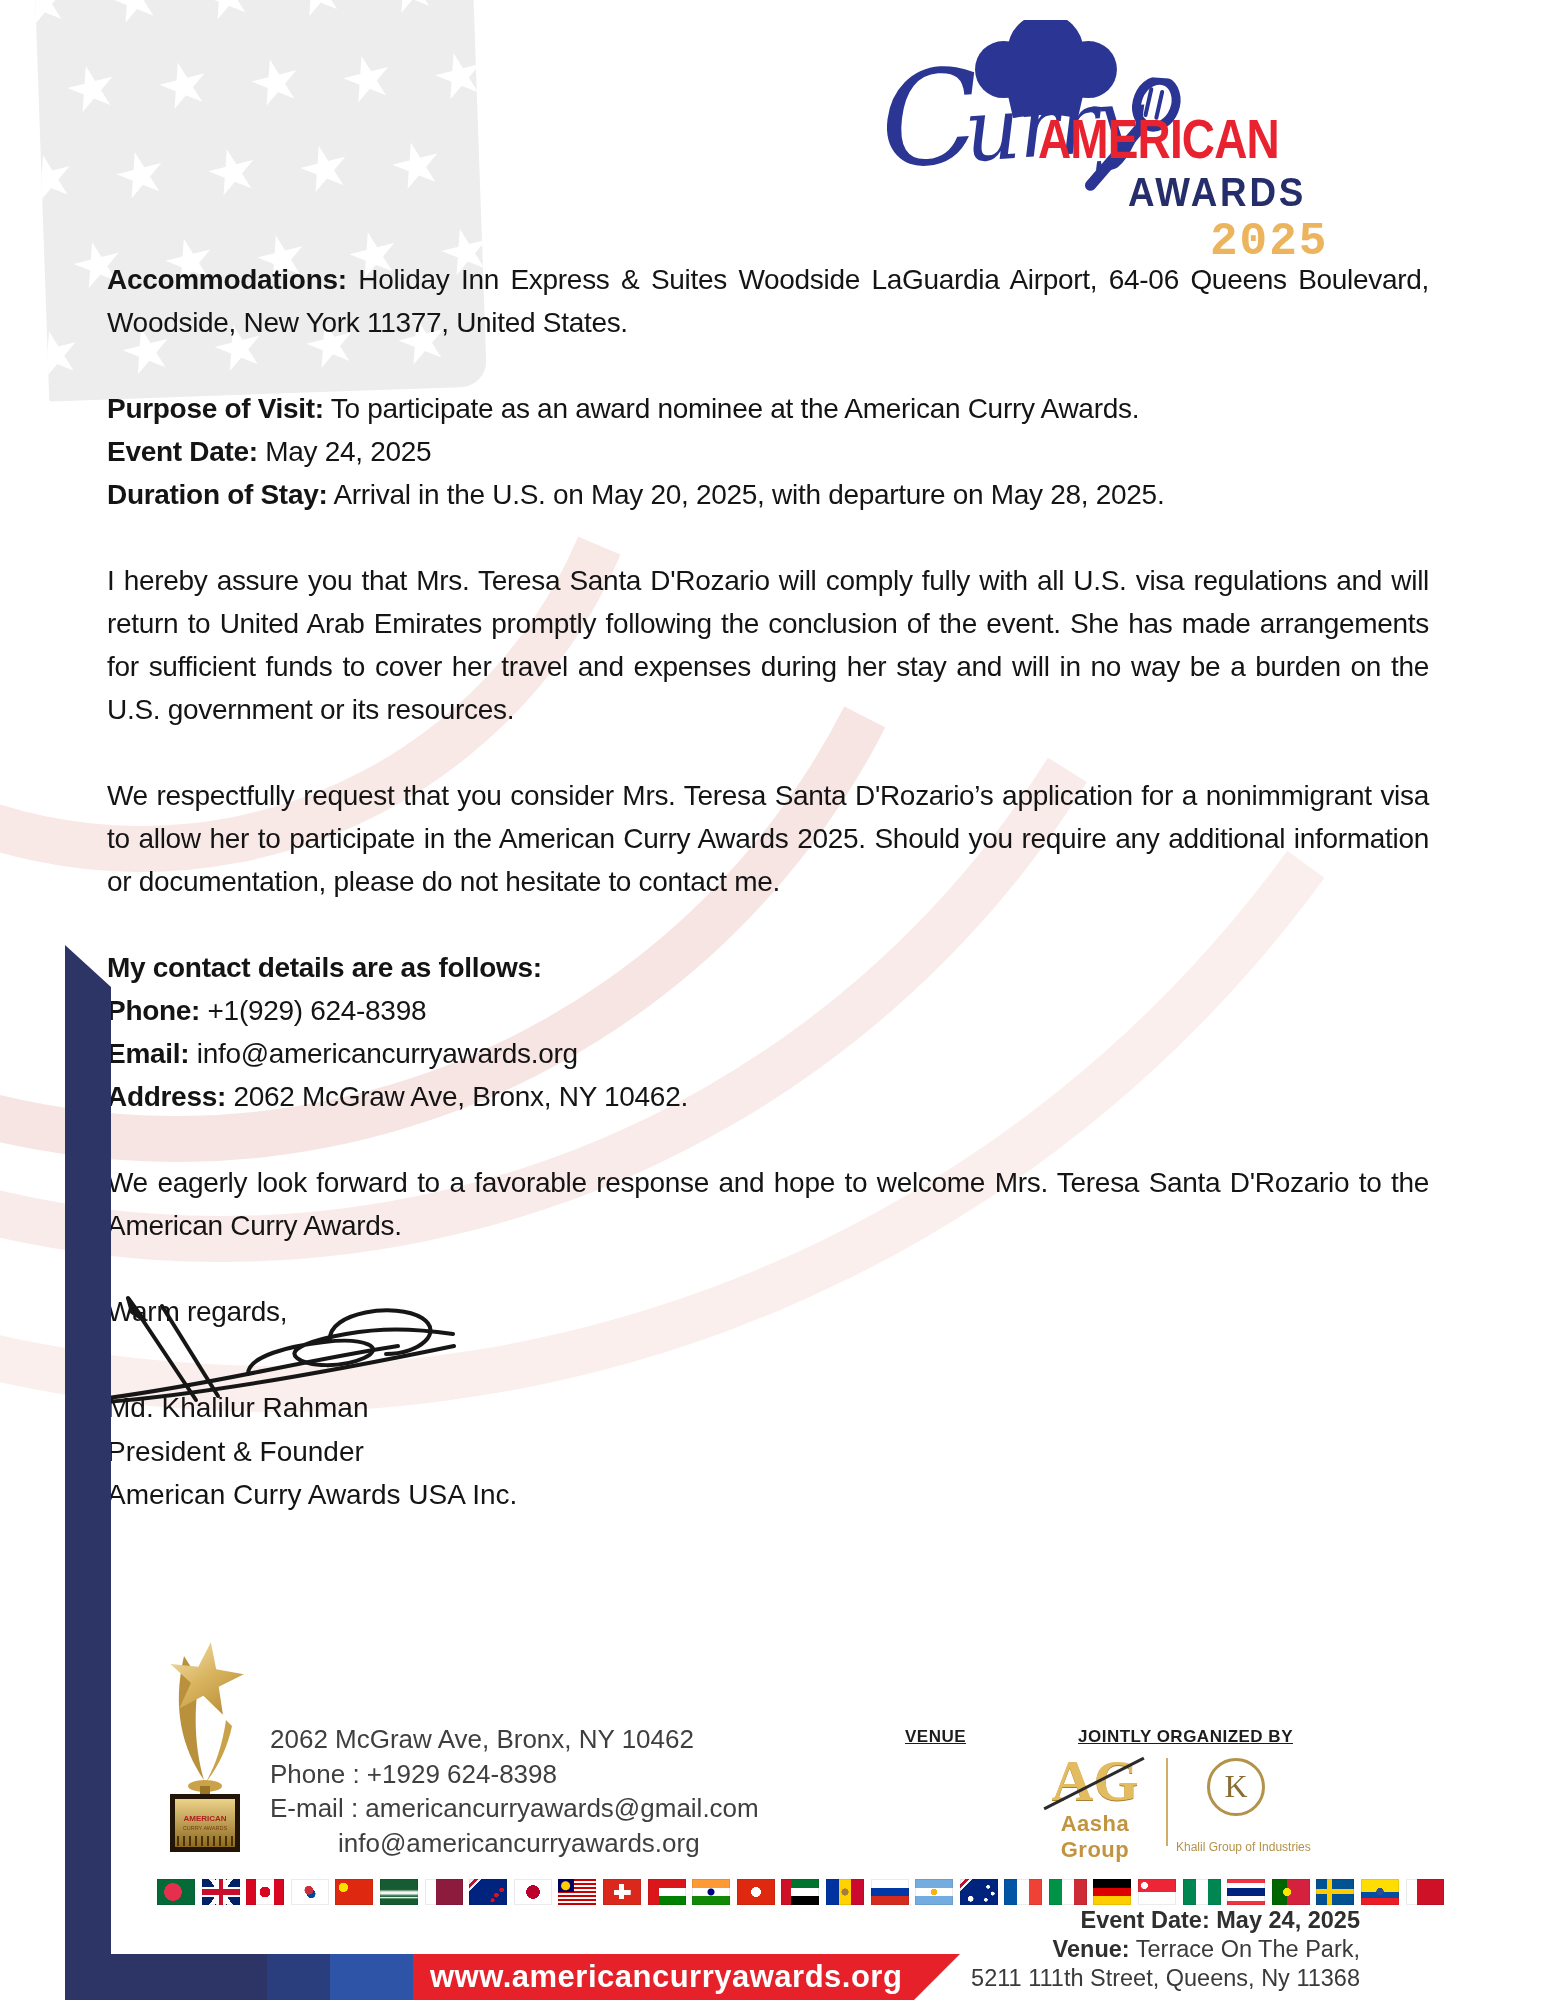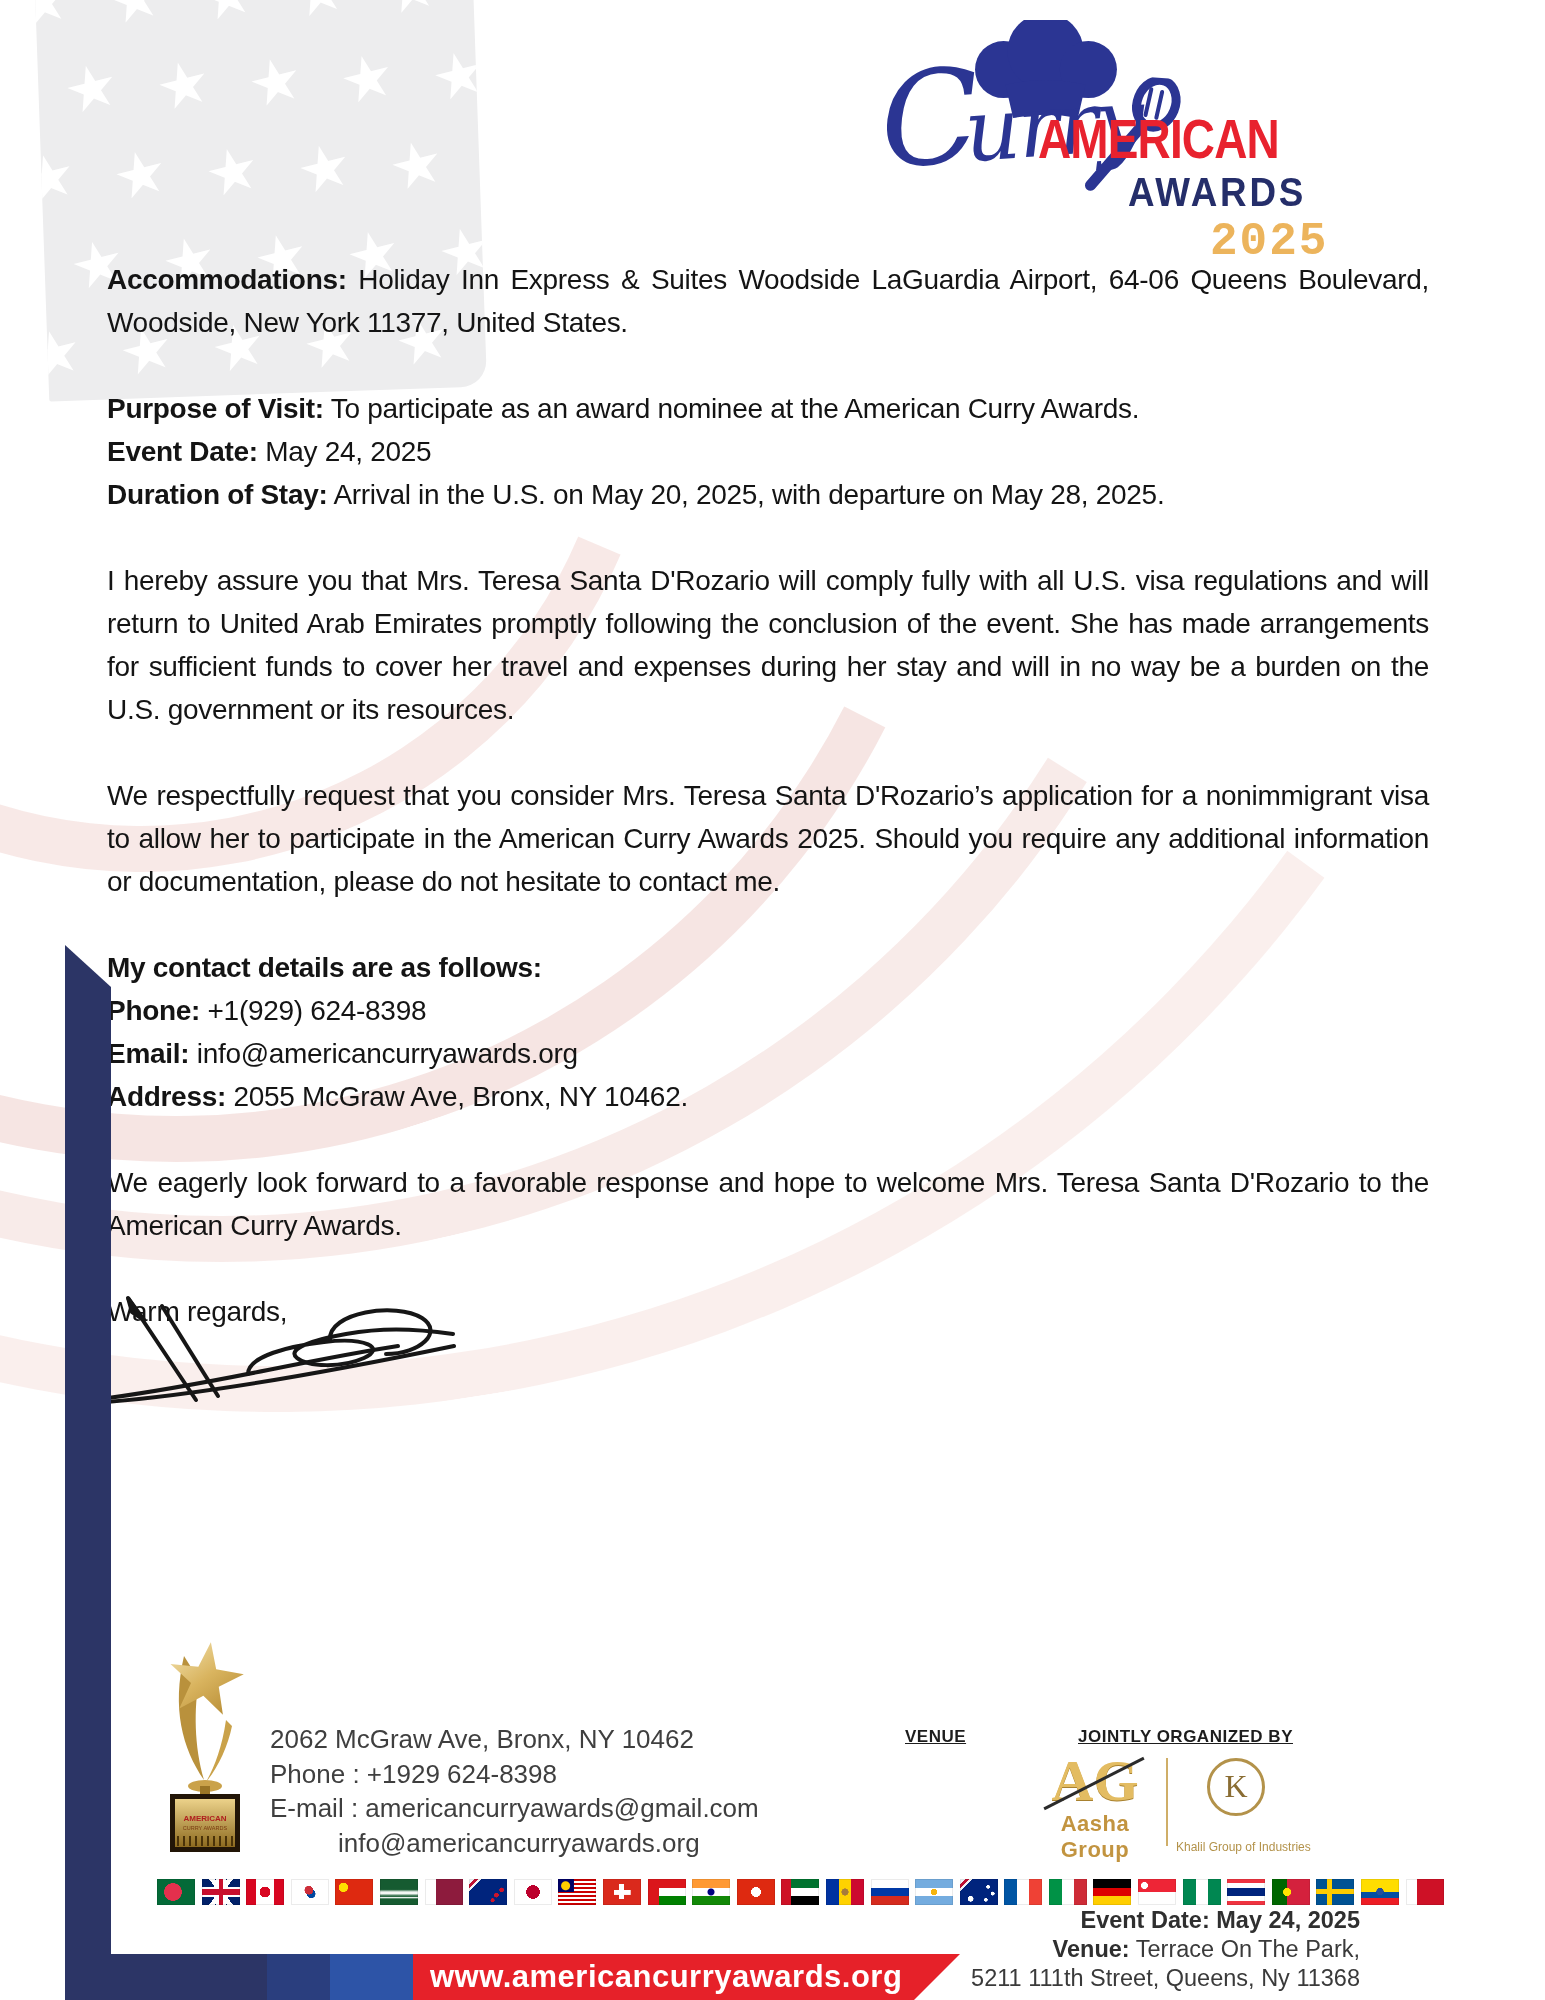--- a/index.html
+++ b/index.html
@@ -149,41 +149,46 @@
     <p class="line"><span class="lead">Event Date:</span><span> May 24, 2025</span></p>
     <p class="line"><span class="lead">Duration of Stay:</span><span> Arrival in the U.S. on May 20, 2025, with departure on May 28, 2025.</span></p>
     <div class="gap"></div>
 
     <p class="para">I hereby assure you that Mrs. Teresa Santa D'Rozario will comply fully with all U.S. visa regulations and will return to United Arab Emirates promptly following the conclusion of the event. She has made arrangements for sufficient funds to cover her travel and expenses during her stay and will in no way be a burden on the U.S. government or its resources.</p>
     <p class="para">We respectfully request that you consider Mrs. Teresa Santa D'Rozario’s application for a nonimmigrant visa to allow her to participate in the American Curry Awards 2025. Should you require any additional information or documentation, please do not hesitate to contact me.</p>
 
     <p class="line lead">My contact details are as follows:</p>
     <p class="line"><span class="lead">Phone:</span><span> +1(929) 624-8398</span></p>
     <p class="line"><span class="lead">Email:</span><span> info@americancurryawards.org</span></p>
-    <p class="line"><span class="lead">Address:</span><span> 2055 McGraw Ave, Bronx, NY 10462.</span></p>
+    <p class="line"><span class="lead">Address:</span><span> 2062 McGraw Ave, Bronx, NY 10462.</span></p>
     <div class="gap"></div>
 
     <p class="para">We eagerly look forward to a favorable response and hope to welcome Mrs. Teresa Santa D'Rozario to the American Curry Awards.</p>
     <p class="line">Warm regards,</p>
   </div>
 
   <div class="signature-wrap">
     <svg viewBox="0 0 360 115" width="360" height="115">
       <g stroke="#161616" fill="none" stroke-width="4" stroke-linecap="round">
         <path d="M30 4 L98 106"></path>
         <path d="M30 4 L46 26 L34 18 Z" fill="#161616"></path>
         <path d="M64 12 L120 102"></path>
         <path d="M10 104 C 70 96 120 86 170 76 C 220 66 260 58 300 52"></path>
         <path d="M150 80 C 150 62 192 52 226 48 C 268 43 288 54 266 64 C 244 74 210 73 199 64 C 188 55 214 46 248 40 C 282 34 312 34 355 40"></path>
         <path d="M232 46 C 230 18 298 8 324 24 C 346 38 322 60 288 60"></path>
         <path d="M8 108 C 110 100 240 76 356 52"></path>
       </g>
     </svg>
   </div>
 
+  <div class="signoff-block">
+    <div>Md. Khalilur Rahman</div>
+    <div>President &amp; Founder</div>
+    <div>American Curry Awards USA Inc.</div>
+  </div>
 
   <div class="side-band"></div>
 
   <svg class="trophy" viewBox="0 0 82 232">
     <defs>
       <linearGradient id="gold" x1="0" y1="0" x2="1" y2="1">
         <stop offset="0" stop-color="#f5e6b6"></stop>
           <stop offset=".5" stop-color="#d9b45f"></stop>
           <stop offset="1" stop-color="#b2872f"></stop>
       </linearGradient>

